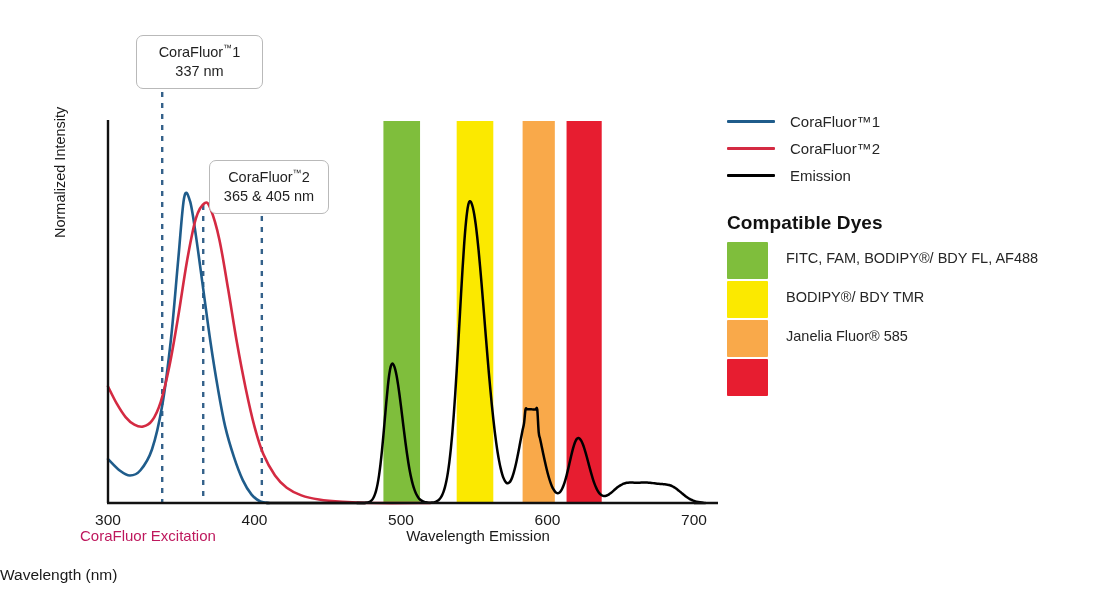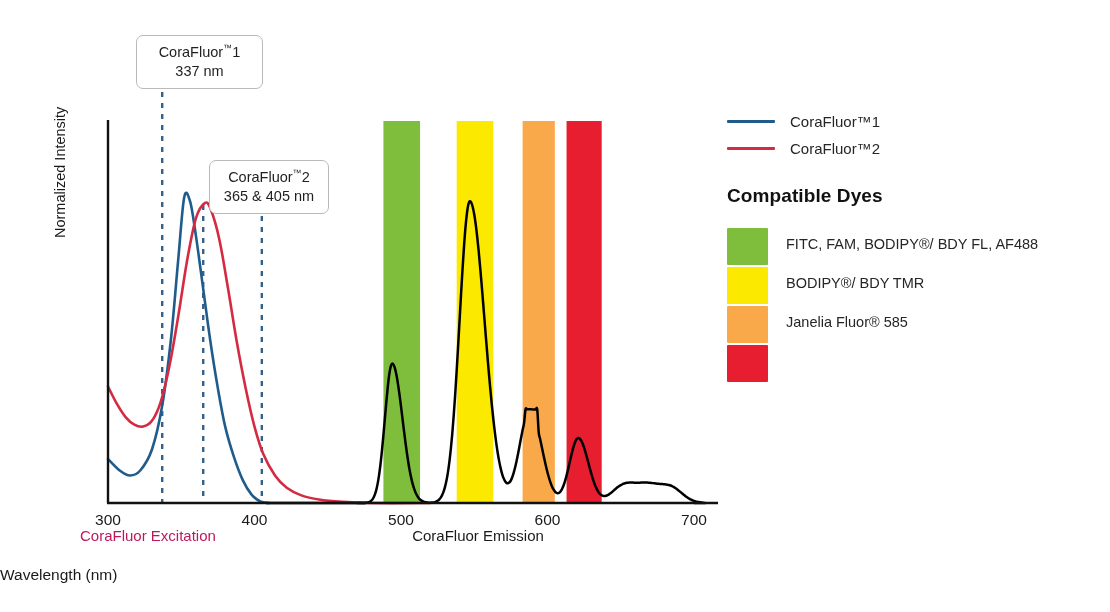--- a/index.html
+++ b/index.html
@@ -38,21 +38,21 @@
     position:absolute;left:727px;top:108px;width:370px;
   }
   .series-row{
     display:flex;align-items:center;height:27px;
   }
   .series-swatch{width:48px;height:3px;border-radius:1px;flex:0 0 auto;}
   .series-label{
     margin-left:15px;font-size:15px;color:#262626;white-space:nowrap;
   }
   #dyes-title{
-    margin-top:23px;margin-bottom:21px;
+    margin-top:23px;margin-bottom:8px;
     font-size:19px;font-weight:bold;color:#111111;letter-spacing:.1px;
   }
   .dye-row{
     display:flex;align-items:flex-start;margin-top:2px;
   }
   .dye-swatch{
     width:41px;height:37px;flex:0 0 auto;border-radius:1px;
   }
   .dye-label{
     margin-left:18px;font-size:14.5px;color:#262626;
@@ -115,31 +115,35 @@
   </div>
 
   <div class="callout" id="callout-2">
     <span class="ln"><span>CoraFluor</span><span class="sup">™</span><span>2</span></span>
     <span class="ln">365 &amp; 405 nm</span>
   </div>
 
   <div id="ylabel">Normalized Intensity</div>
   <div id="xlabel">Wavelength (nm)</div>
   <div id="grp-exc">CoraFluor Excitation</div>
-  <div id="grp-emi">CoraFluor Emission</div>
+  <div id="grp-emi">Wavelength Emission</div>
 
   <div id="legend">
     <div id="series-legend">
         <div class="series-row">
           <span class="series-swatch" style="background: rgb(31, 92, 139);"></span>
           <span class="series-label">CoraFluor™1</span>
         </div>
         <div class="series-row">
           <span class="series-swatch" style="background: rgb(212, 42, 66);"></span>
           <span class="series-label">CoraFluor™2</span>
+        </div>
+        <div class="series-row">
+          <span class="series-swatch" style="background: rgb(0, 0, 0);"></span>
+          <span class="series-label">Emission</span>
         </div>
       </div>
     <div id="dyes-title">Compatible Dyes</div>
     <div id="dyes-legend">
         <div class="dye-row">
           <span class="dye-swatch" style="background: rgb(127, 190, 60);"></span>
           <span class="dye-label">
             <span class="ln">FITC, FAM, BODIPY®/ BDY FL, AF488</span>
           </span>
         </div>

